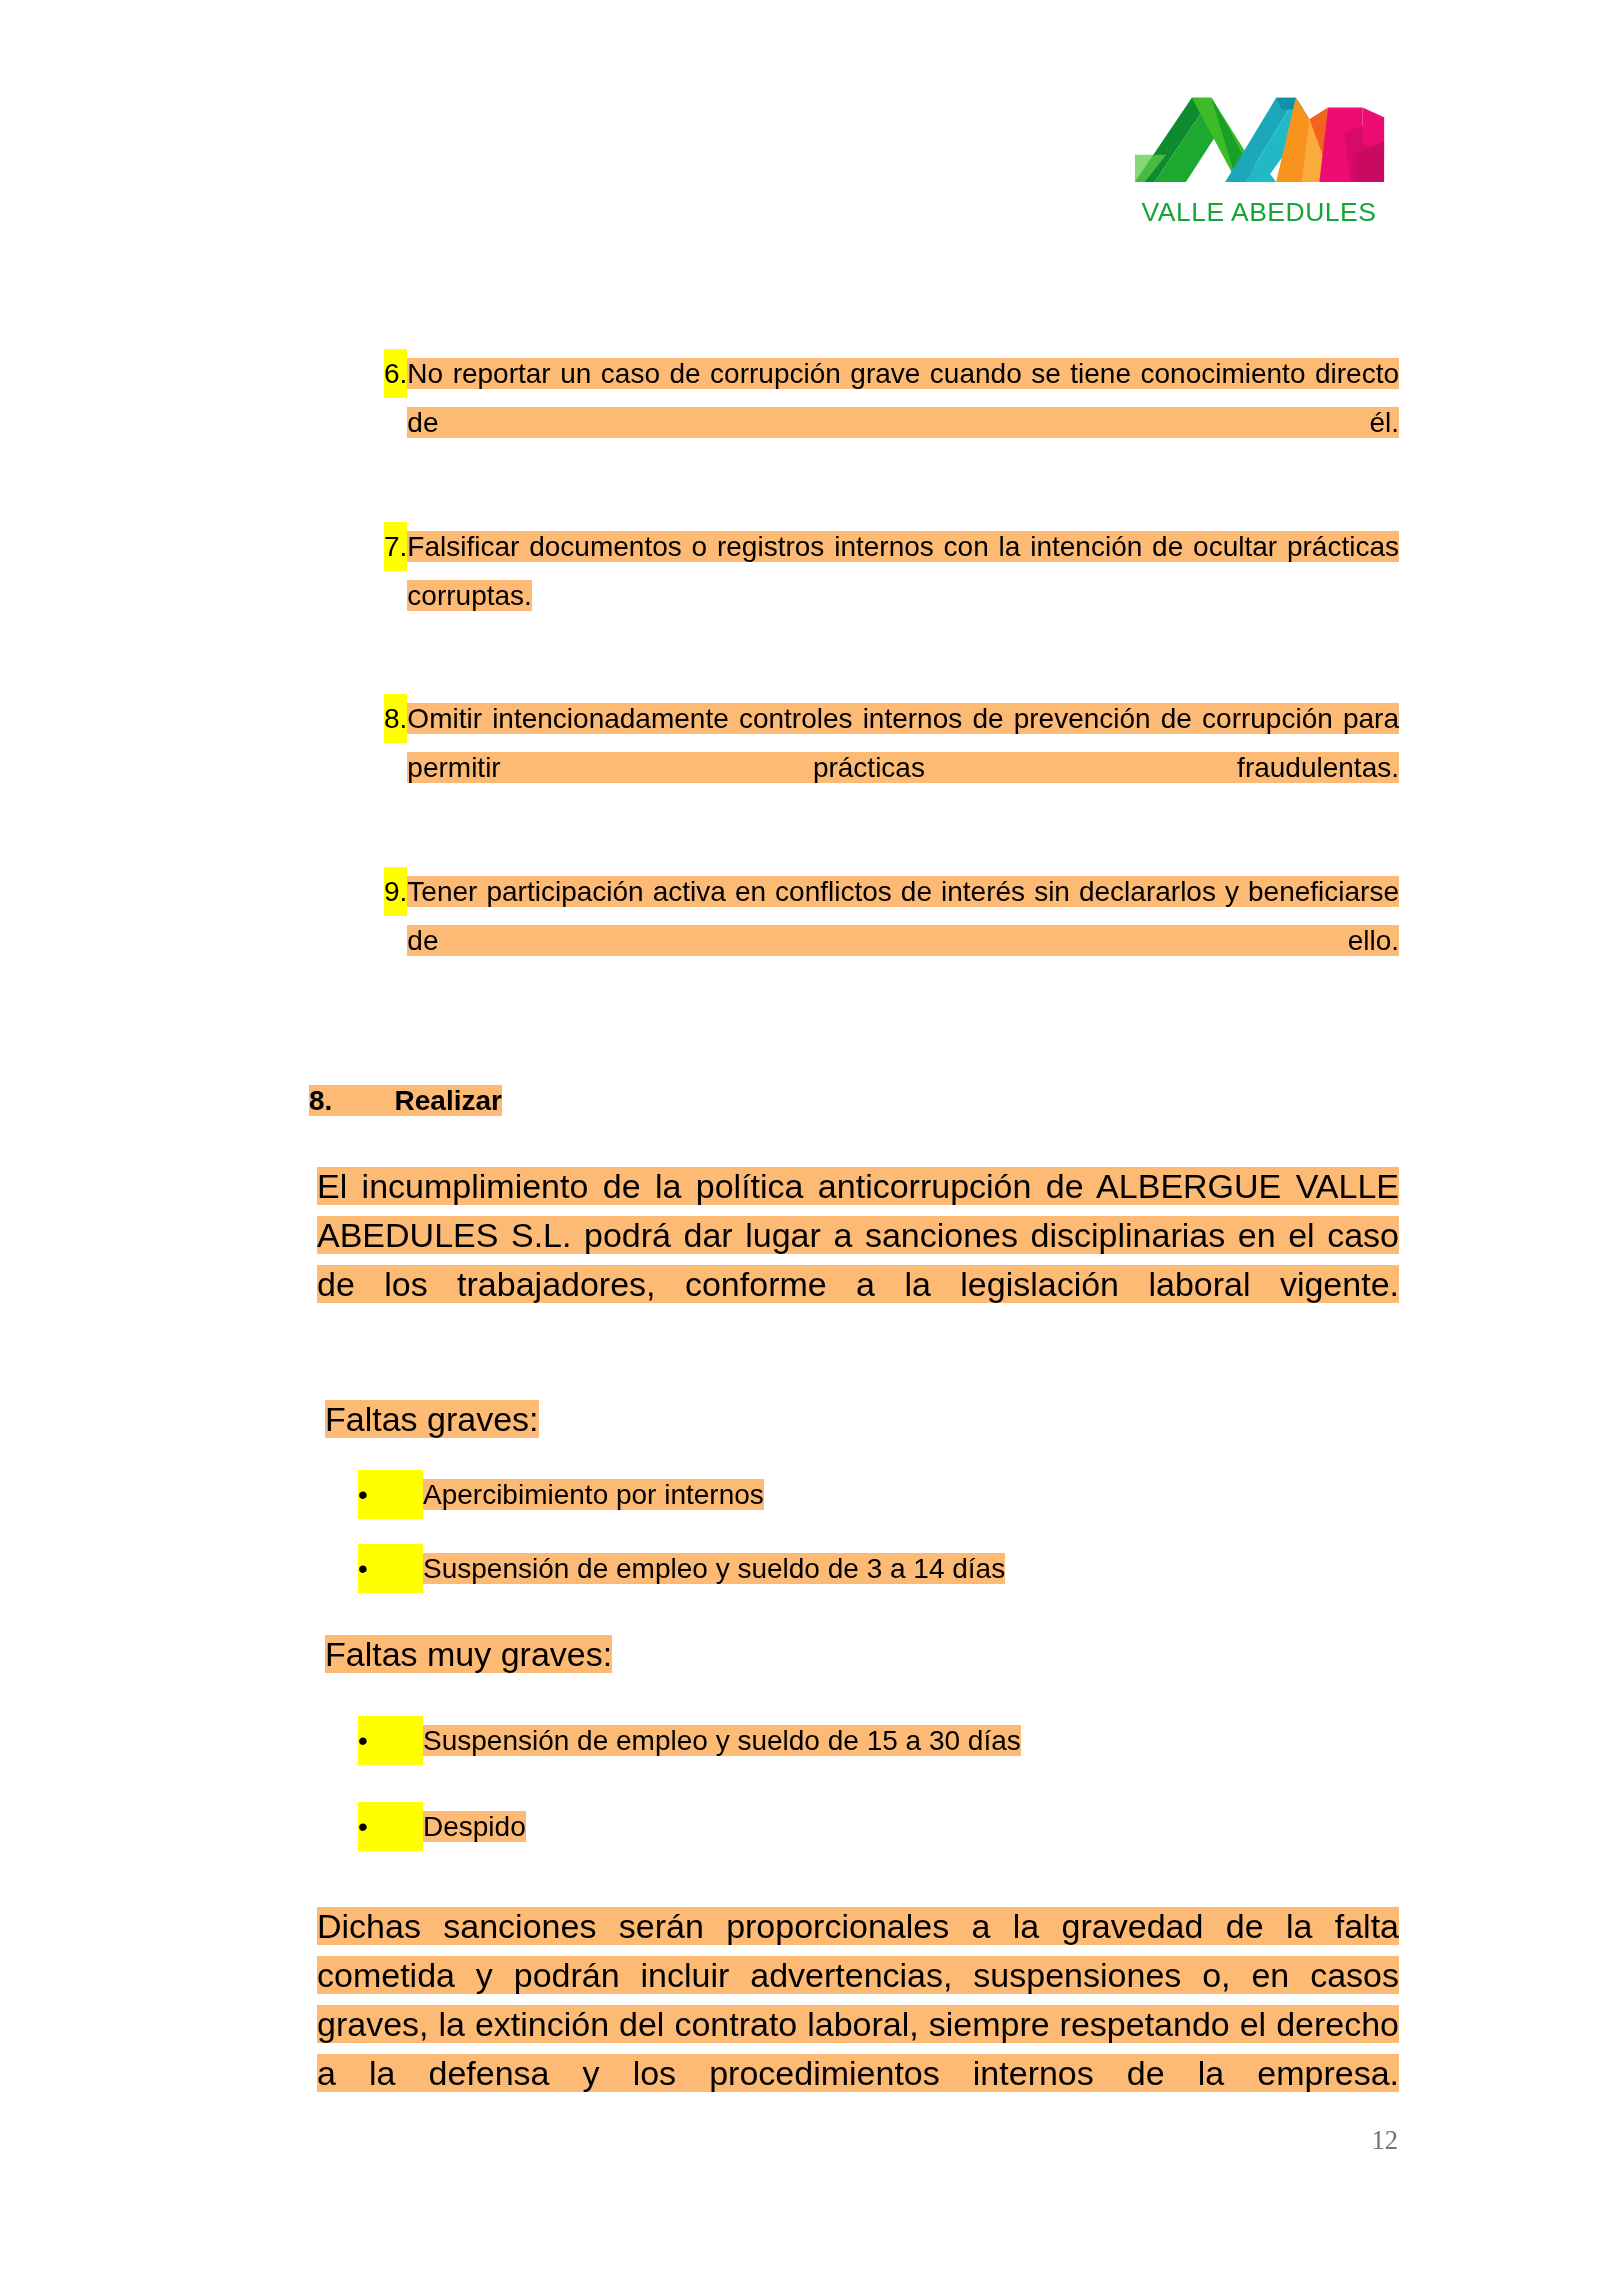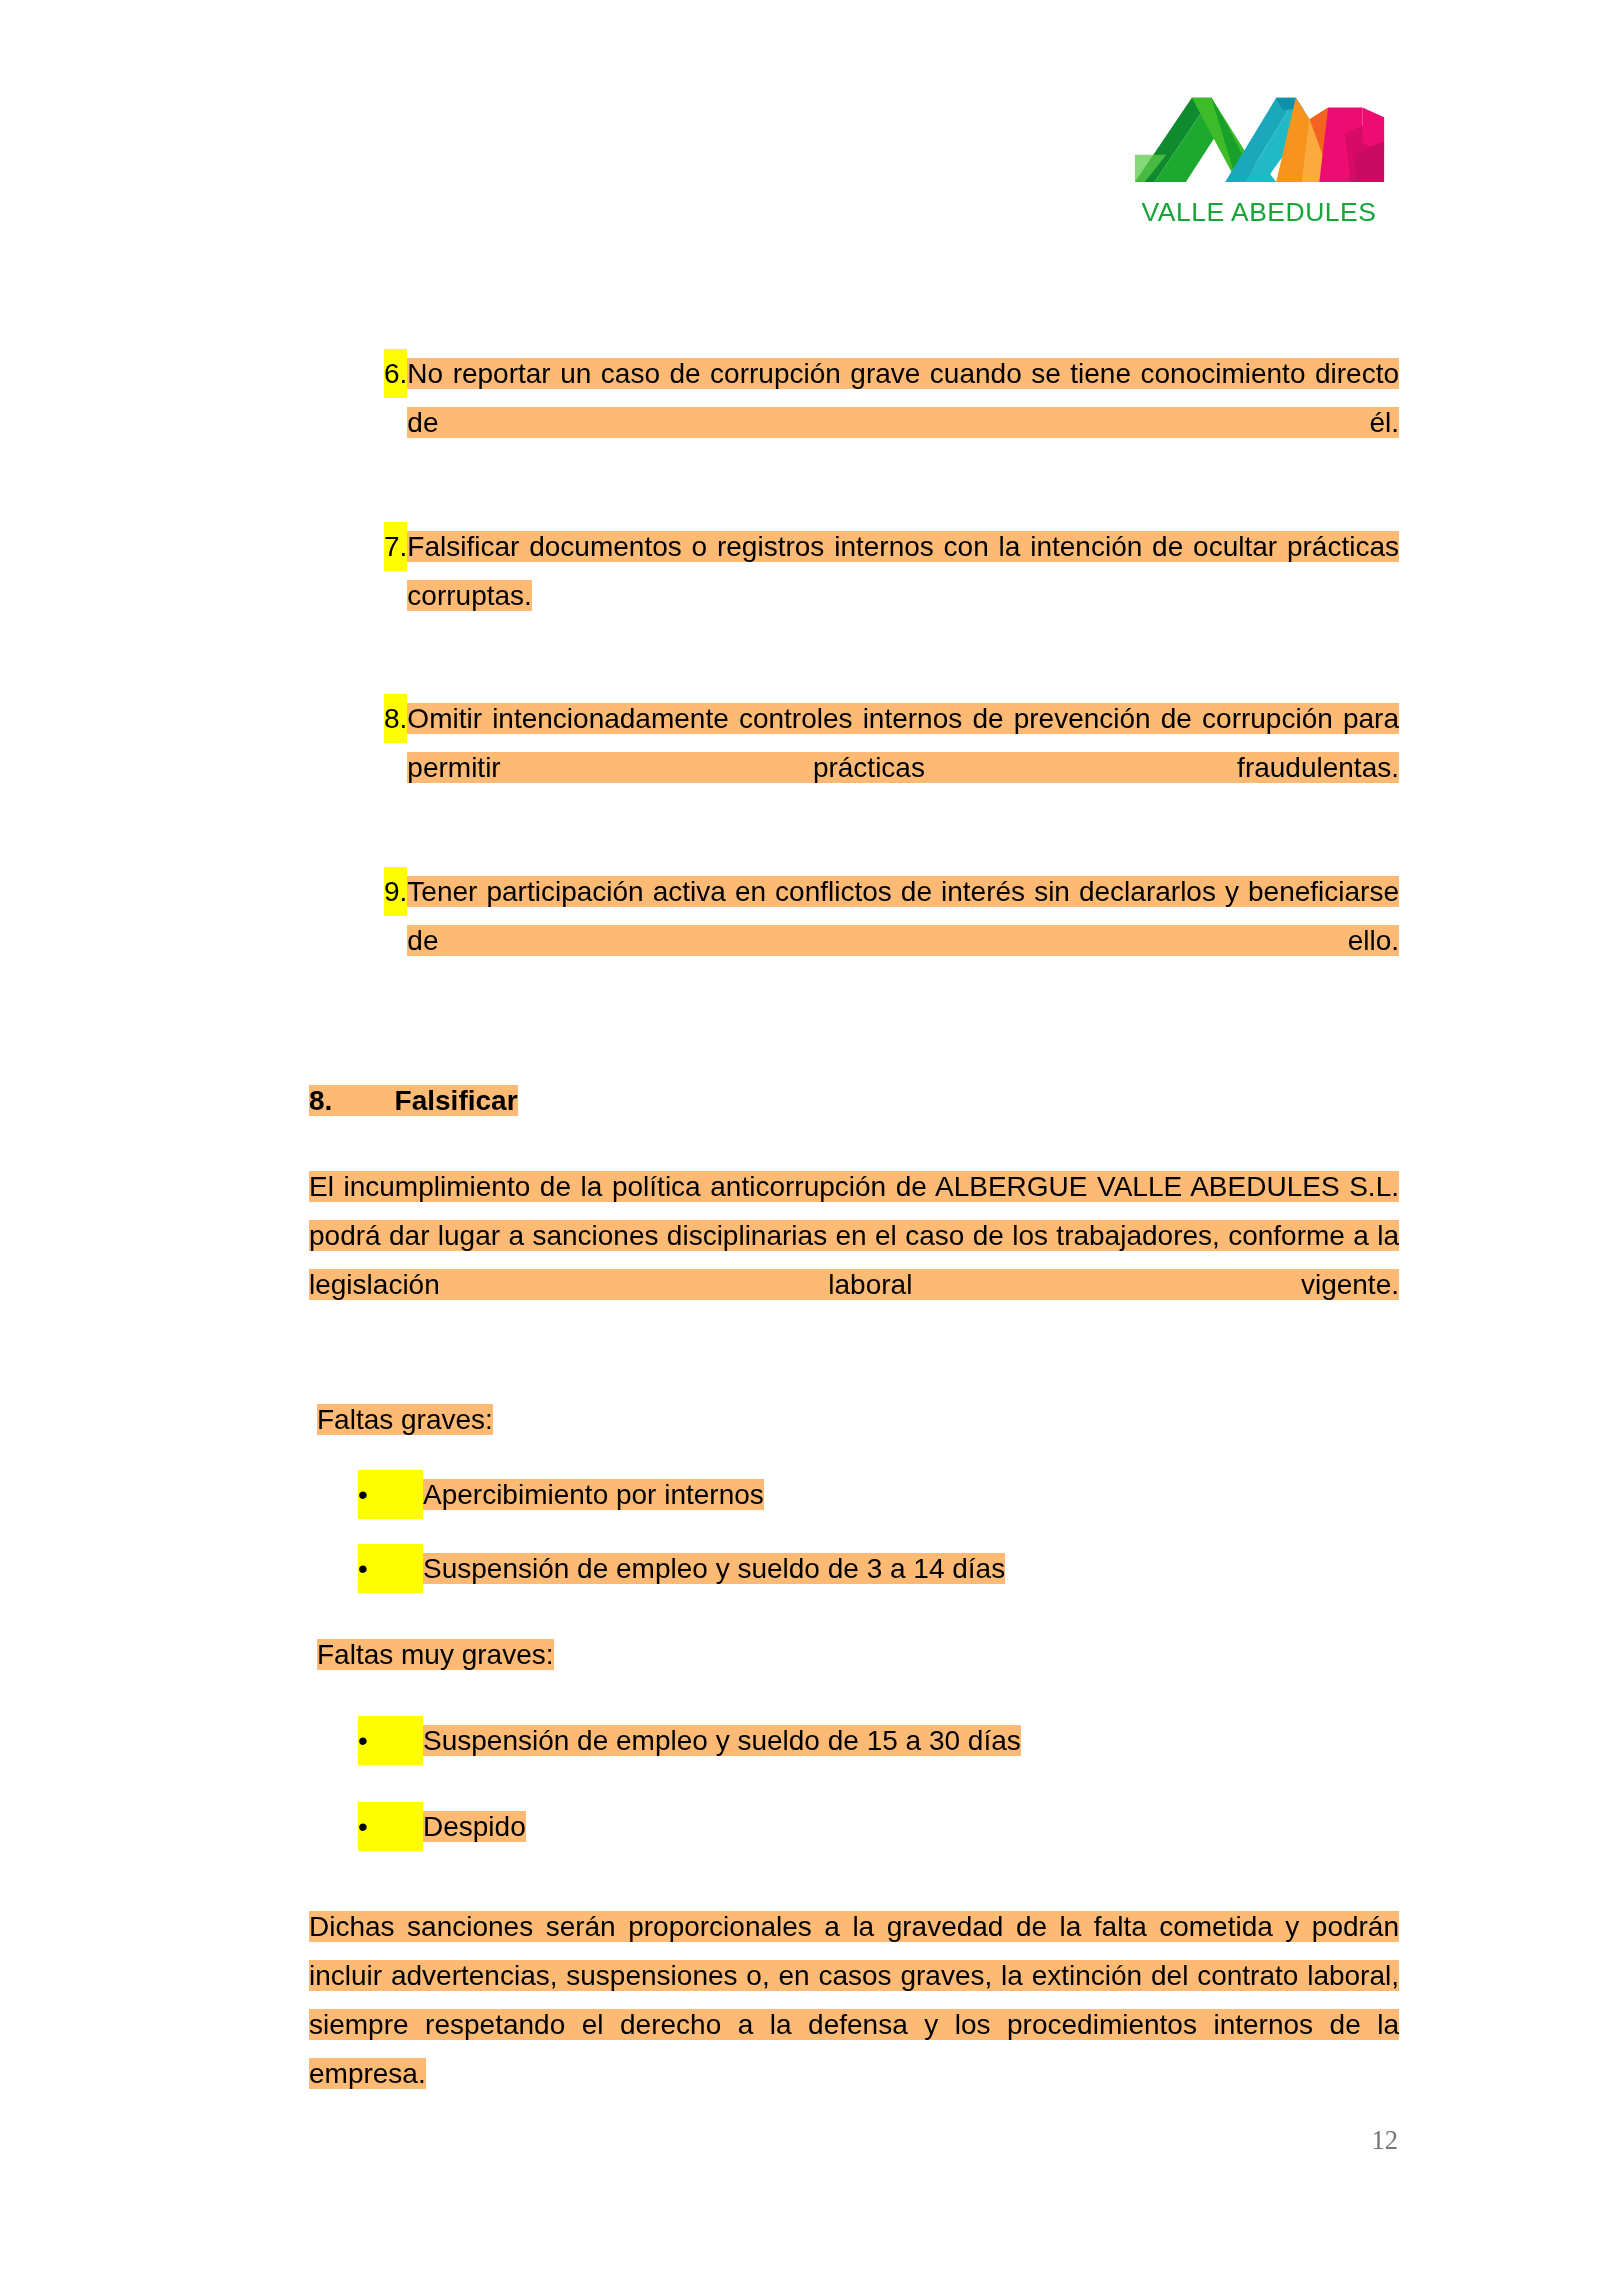--- a/index.html
+++ b/index.html
@@ -59,22 +59,22 @@
     width: 1090px;
   }
 
   .hl {
     background-color: #fdba74;
     box-decoration-break: clone;
     -webkit-box-decoration-break: clone;
   }
 
   p.para {
-    margin: 0 0 0 0;
-    font-size: 28px;
+    margin: 0 0 0 8px;
+    font-size: 34px;
     line-height: 49px;
     text-align: justify;
     text-justify: inter-word;
     font-weight: 400;
   }
   p.para:after {
     content: "";
     display: inline-block;
     width: 100%;
   }
@@ -200,21 +200,21 @@
       <span class="marker hl">9.</span>
       <span class="body"><span class="hl">Tener participación activa en conflictos de interés sin declararlos y beneficiarse de ello.</span></span>
     </div>
 
     <div class="spacer-sm"></div>
 
 
     <div class="spacer-md"></div>
 
     <div class="heading">
-      <span class="hl"><span class="hnum">8.</span><span class="hnum">	&nbsp;&nbsp;&nbsp;</span><span>Falsificar</span></span>
+      <span class="hl"><span class="hnum">8.</span><span class="hnum">	&nbsp;&nbsp;&nbsp;</span><span>Realizar</span></span>
     </div>
 
     <div class="spacer-md"></div>
 
     <p class="para"><span class="hl">El incumplimiento de la política anticorrupción de ALBERGUE VALLE ABEDULES S.L. podrá dar lugar a sanciones disciplinarias en el caso de los trabajadores, conforme a la legislación laboral vigente.</span></p>
 
     <div class="spacer-md"></div>
 
     <p class="para nojustify"><span class="hl">Faltas graves:</span></p>
 

